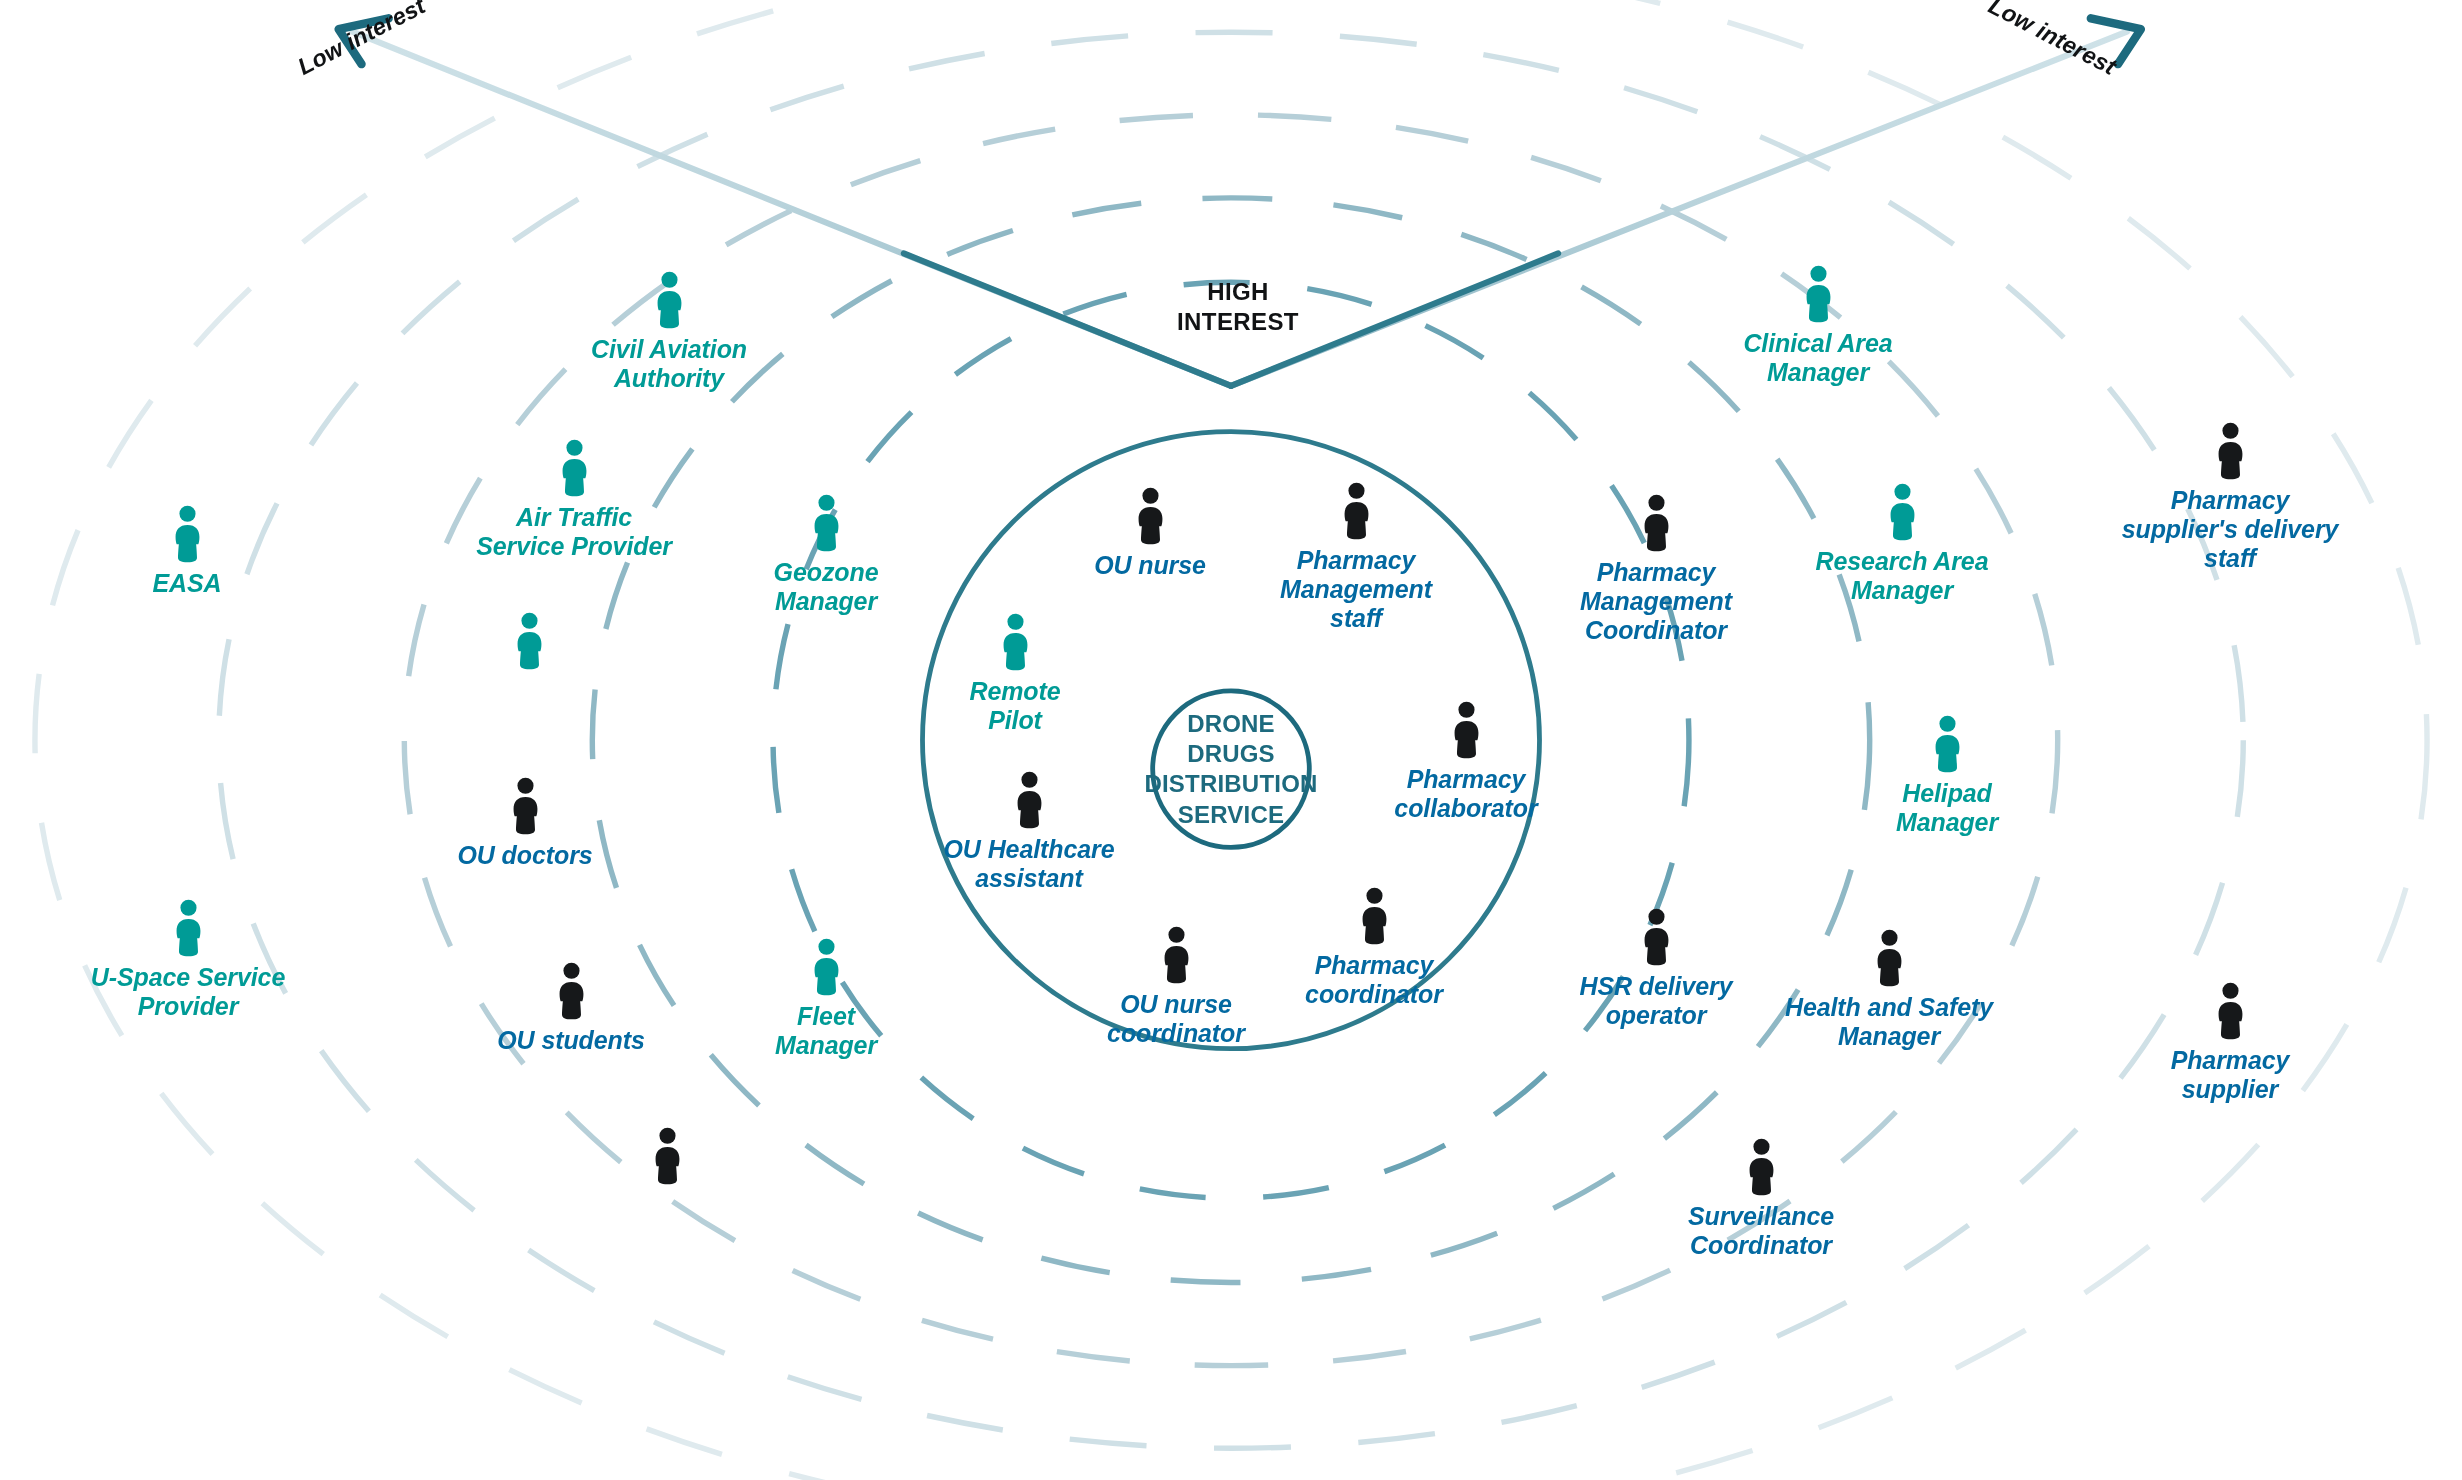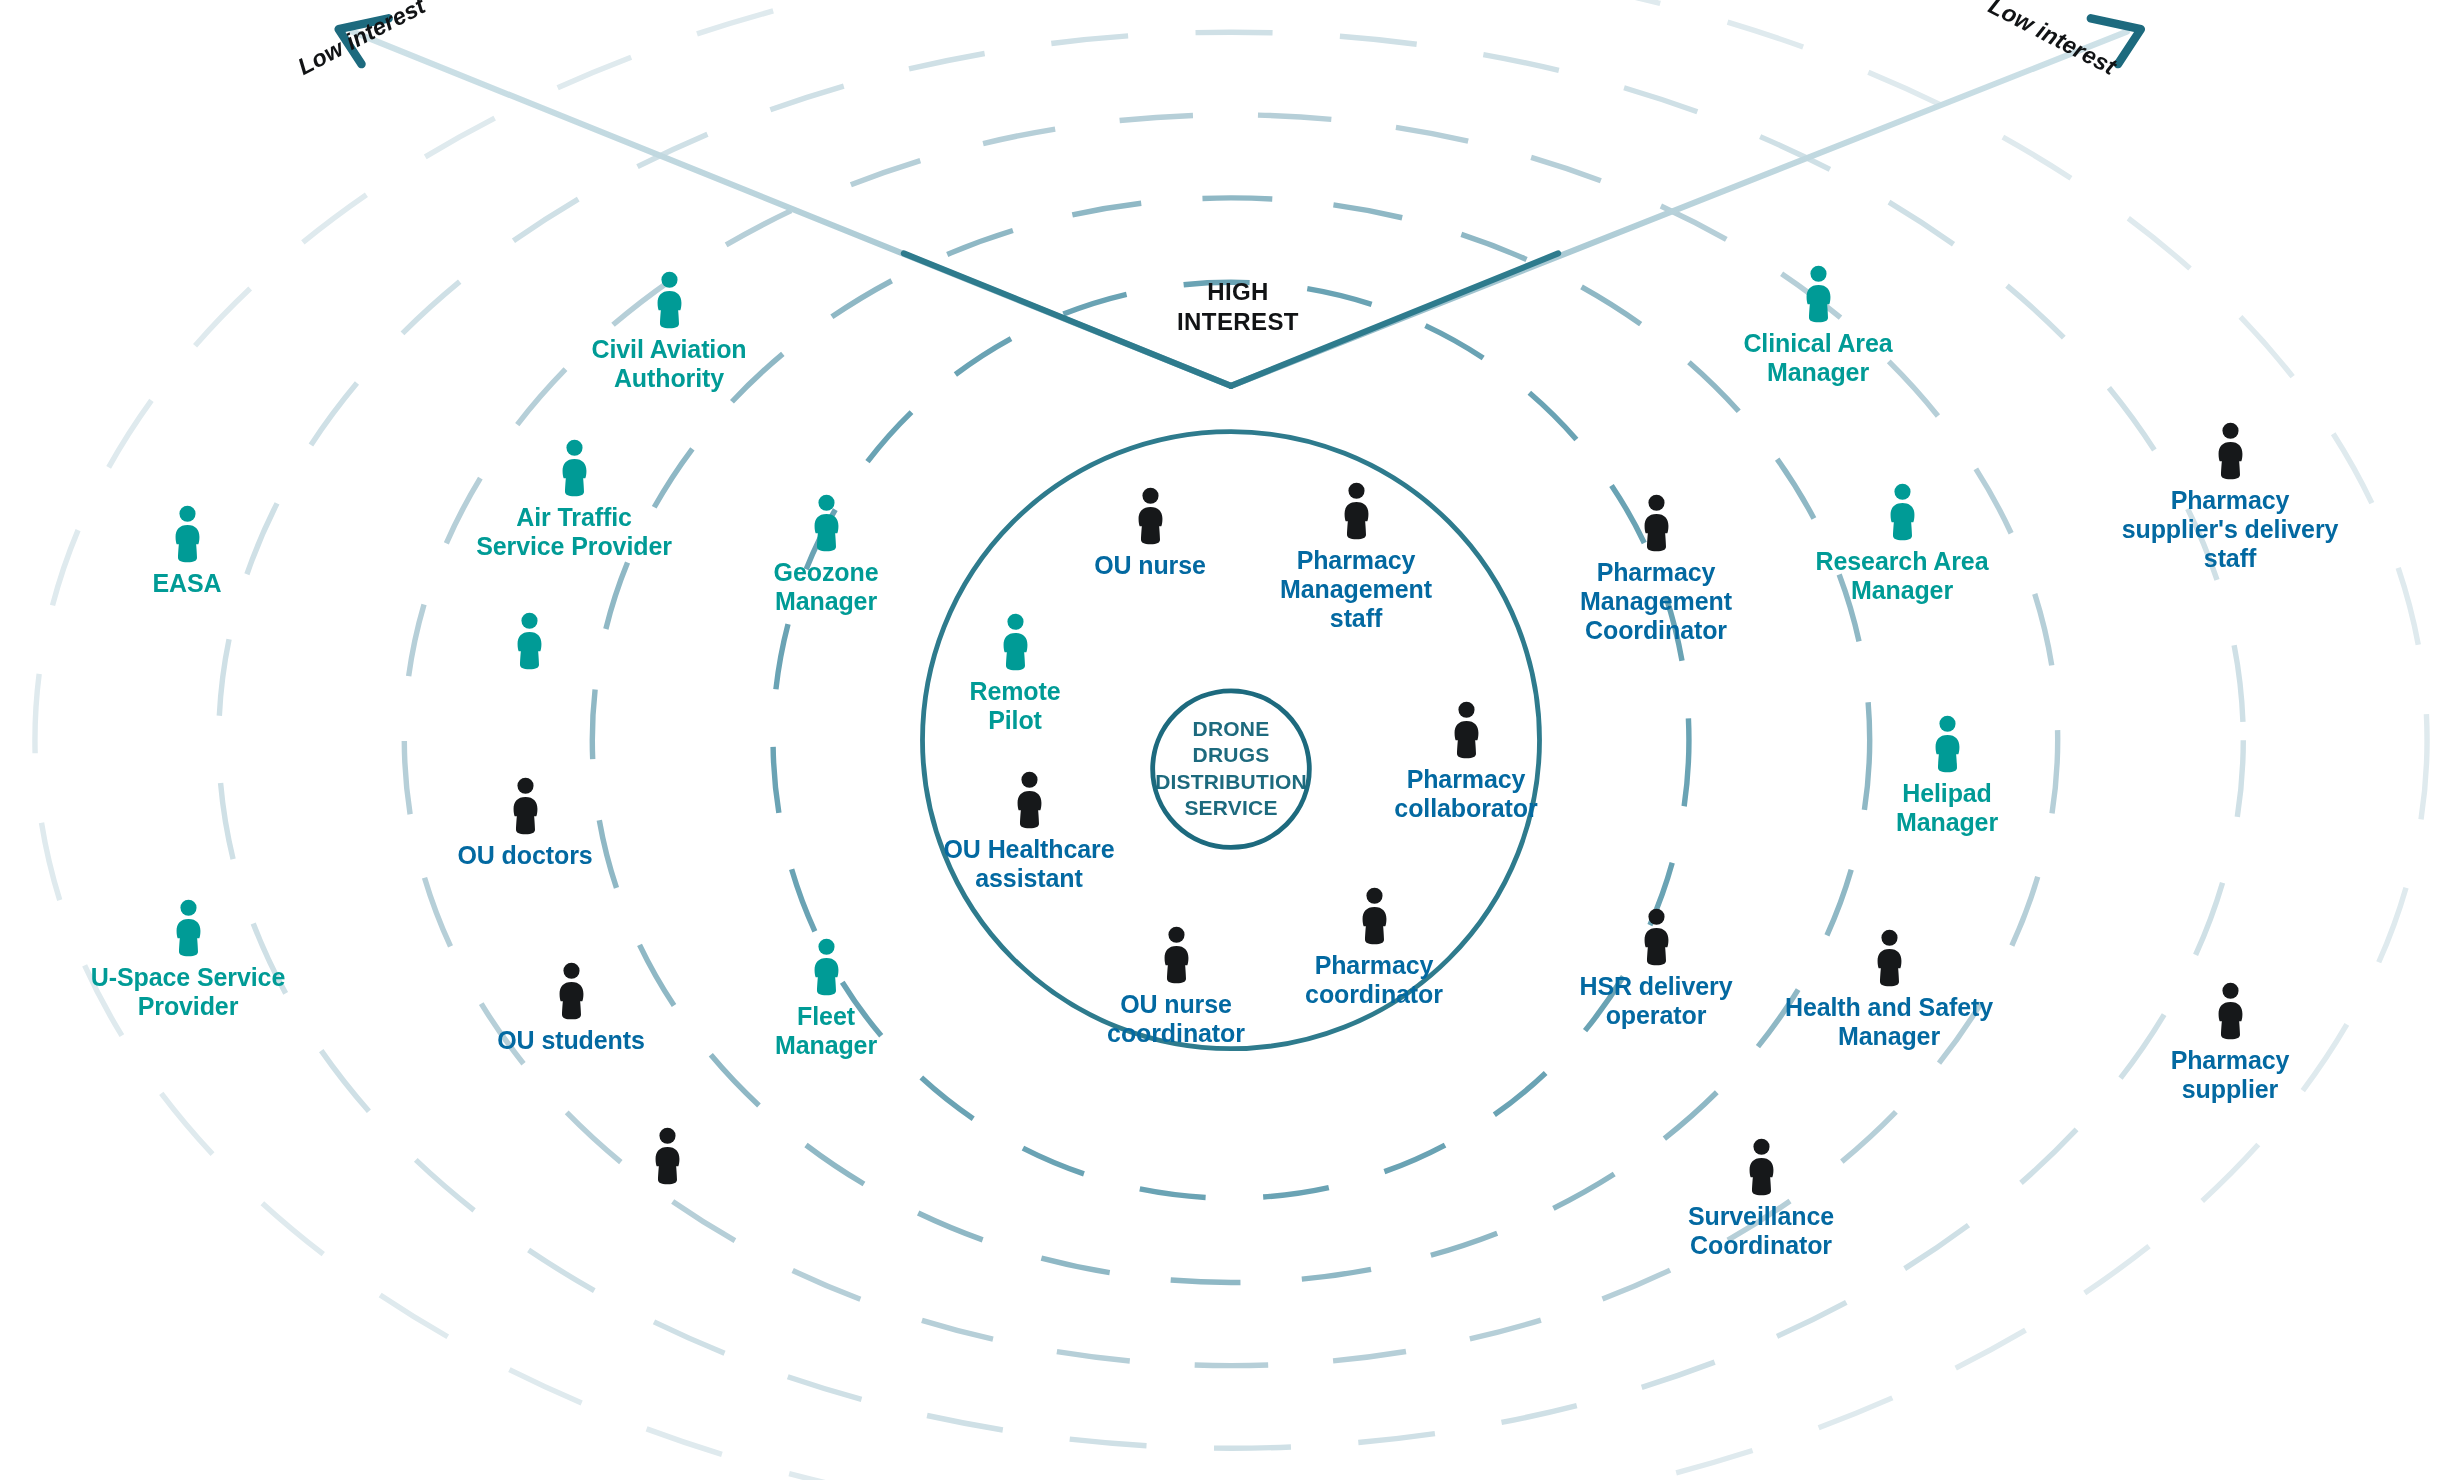--- a/index.html
+++ b/index.html
@@ -14,20 +14,21 @@
   }
   #bg-svg{position:absolute;left:0;top:0;width:2462px;height:1481px;}
 
   
   .node{
     position:absolute;
     transform:translate(-50%,0);
     text-align:center;
     width:374px;
     pointer-events:auto;
+    font-style:italic;
   }
   .node .ico{
     display:block;
     margin:0 auto 6px auto;
     width:37px;
     height:58px;
   }
   .node .lbl{
     display:block;
     font-family:"Liberation Sans",sans-serif;
@@ -41,21 +42,21 @@
   .node.teal  .lbl{color:#009b96;}
 
   
   #center-label{
     position:absolute;
     transform:translate(-50%,-50%);
     text-align:center;
     width:205px;
     color:#1d6a7e;
     font-weight:bold;
-    font-size:21px;
+    font-size:24px;
     line-height:1.26;
     letter-spacing:0.2px;
     white-space:pre-line;
   }
 
   
   #high-interest{
     position:absolute;
     transform:translate(-50%,-50%);
     text-align:center;

